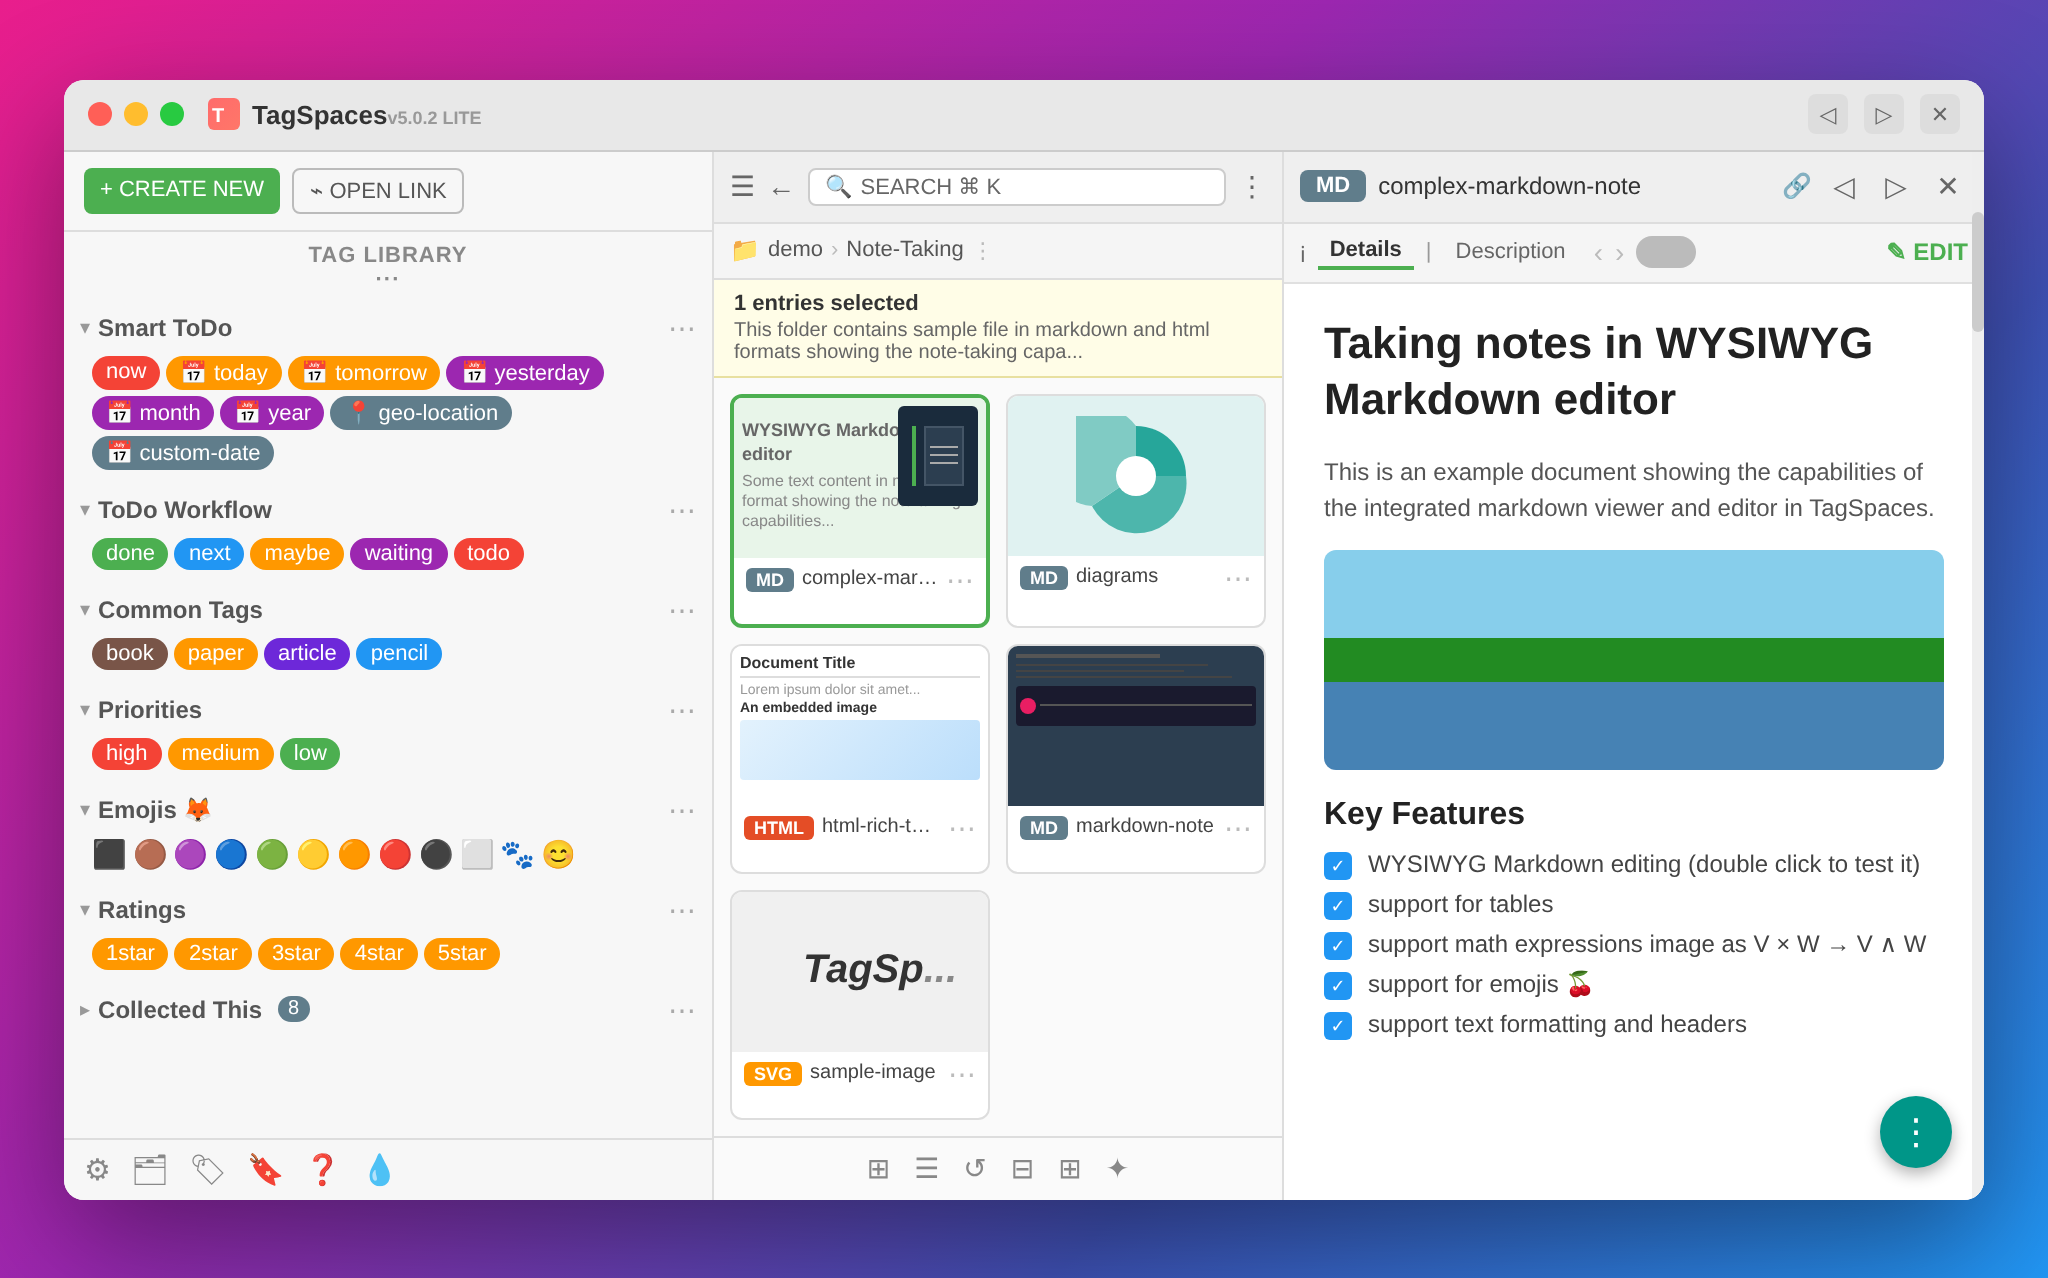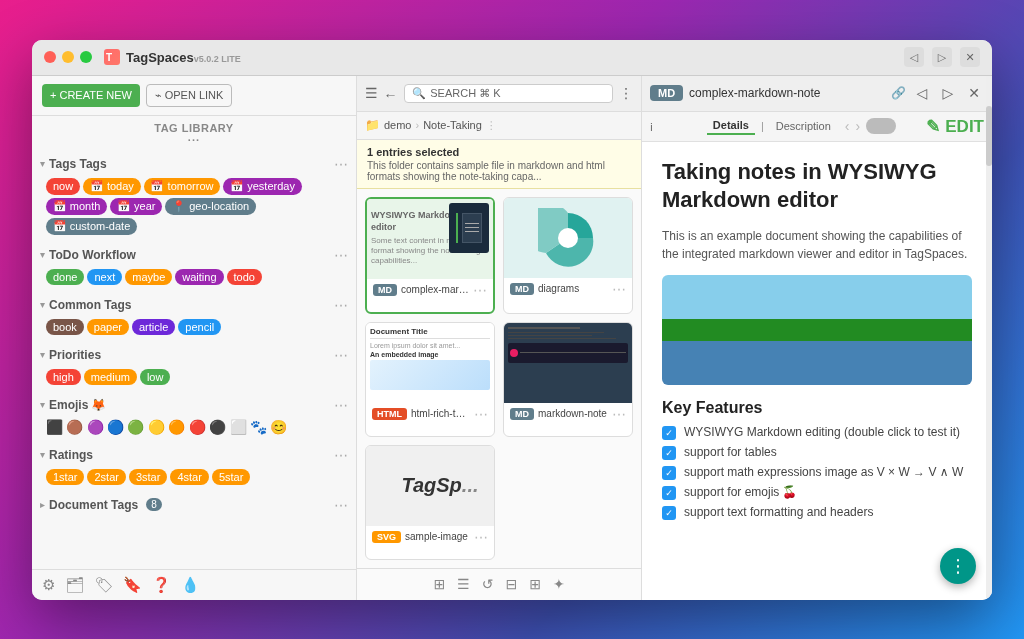--- a/index.html
+++ b/index.html
@@ -399,35 +399,34 @@
     .preview-tab {
       font-size: 11px;
       color: #666;
       cursor: pointer;
       padding: 2px 6px;
     }
     .preview-tab.active {
       color: #333;
       font-weight: 600;
       border-bottom: 2px solid #4caf50;
-      margin-left: 48px;
     }
     .toggle-switch {
       width: 30px;
       height: 16px;
       background: #bbb;
       border-radius: 8px;
       position: relative;
       cursor: pointer;
     }
     .edit-btn {
       background: transparent;
       border: none;
       color: #4caf50;
-      font-size: 17px;
+      font-size: 12px;
       font-weight: 600;
       cursor: pointer;
       display: flex;
       align-items: center;
       gap: 3px;
       margin-left: auto;
     }
     .preview-content {
       flex: 1;
       overflow-y: auto;
@@ -587,21 +586,21 @@
       <div class="tag-library-header">
         <span>TAG LIBRARY</span>
         <span>···</span>
       </div>
       <div class="sidebar-scroll">
 
         <div class="tag-group">
           <div class="tag-group-header">
             <div class="tag-group-header-left">
               <span class="chevron">▾</span>
-              <span class="tag-group-name">Tags Tags</span>
+              <span class="tag-group-name">Smart ToDo</span>
             </div>
             <span class="tag-group-more">⋯</span>
           </div>
           <div class="tags-container">
             <span class="tag" style="background:#f44336">now</span>
             <span class="tag" style="background:#ff9800">📅 today</span>
             <span class="tag" style="background:#ff9800">📅 tomorrow</span>
             <span class="tag" style="background:#9c27b0">📅 yesterday</span>
             <span class="tag" style="background:#9c27b0">📅 month</span>
             <span class="tag" style="background:#9c27b0">📅 year</span>
@@ -696,21 +695,21 @@
             <span class="tag" style="background:#ff9800">3star</span>
             <span class="tag" style="background:#ff9800">4star</span>
             <span class="tag" style="background:#ff9800">5star</span>
           </div>
         </div>
 
         <div class="tag-group">
           <div class="tag-group-header">
             <div class="tag-group-header-left">
               <span class="chevron">▸</span>
-              <span class="tag-group-name">Document Tags</span>
+              <span class="tag-group-name">Collected This</span>
               <span style="background:#607d8b;color:white;border-radius:8px;padding:1px 5px;font-size:10px;margin-left:4px">8</span>
             </div>
             <span class="tag-group-more">⋯</span>
           </div>
         </div>
       </div>
 
       <div class="sidebar-toolbar">
         <span class="sidebar-toolbar-icon">⚙</span>
         <span class="sidebar-toolbar-icon">🗂</span>

